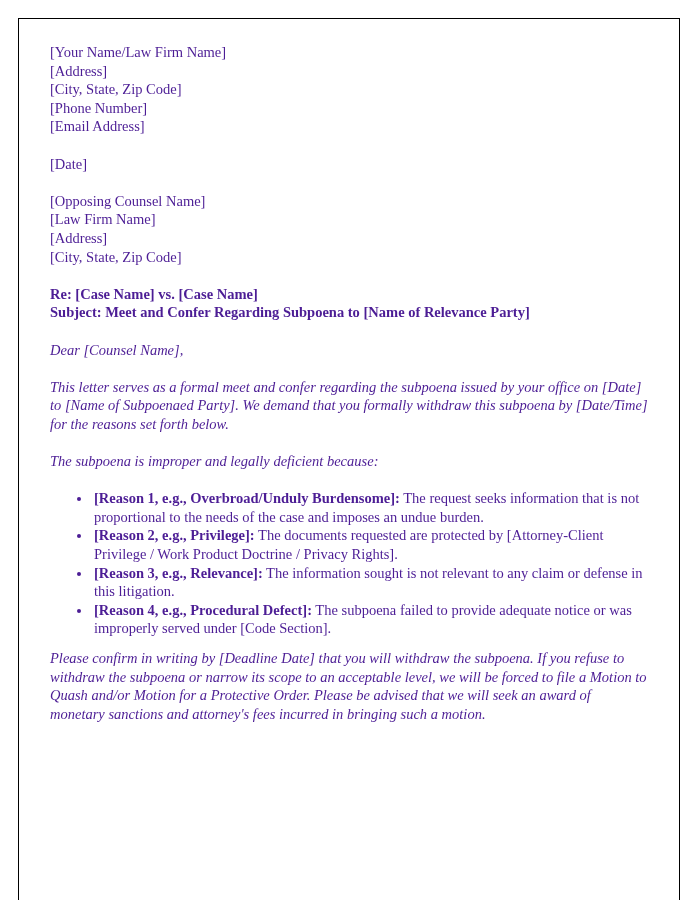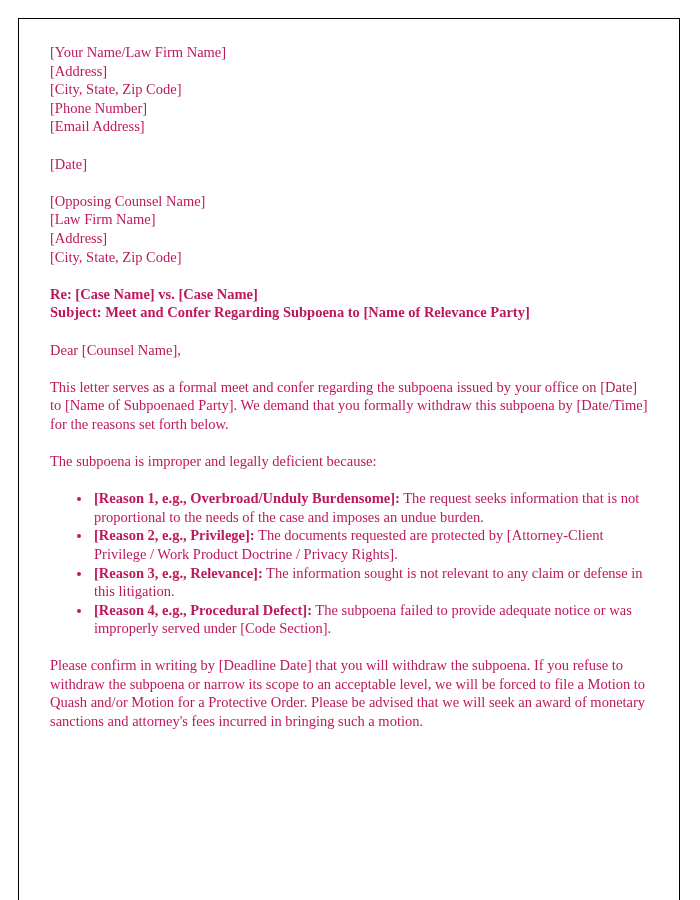--- a/index.html
+++ b/index.html
@@ -4,42 +4,42 @@
 <style>
   * { box-sizing: border-box; }
   html, body { margin: 0; padding: 0; background: #ffffff; }
   .viewport {
     position: relative;
     width: 700px;
     height: 900px;
     overflow: hidden;
     background: #ffffff;
     font-family: "Liberation Serif", "DejaVu Serif", serif;
-    color: #be185d;
+    color: #4c1d95;
   }
   .page {
     position: absolute;
     left: 18px;
     top: 18px;
     width: 662px;
     height: 1250px; 
     border: 1px solid #000000;
     background: #ffffff;
     padding: 24px 30px 40px 31px;
   }
   .doc {
     font-size: 14.5px;
     line-height: 18.6px;
   }
   .block { margin: 0 0 18.6px 0; }
   .line { white-space: pre-wrap; }
   .bold { font-weight: bold; }
-  p.para { margin: 0 0 18.6px 0; }
+  p.para { margin: 0 0 18.6px 0; font-style: italic; }
   ul.reasons {
-    margin: 0 0 18px 0;
+    margin: 0 0 11px 0;
     padding: 0 0 0 42px;
     list-style-type: disc;
   }
   ul.reasons li { margin: 0; padding: 0 0 0 2px; }
 </style>
 </head>
 <body>
 
 <div class="viewport">
   <div class="page">

